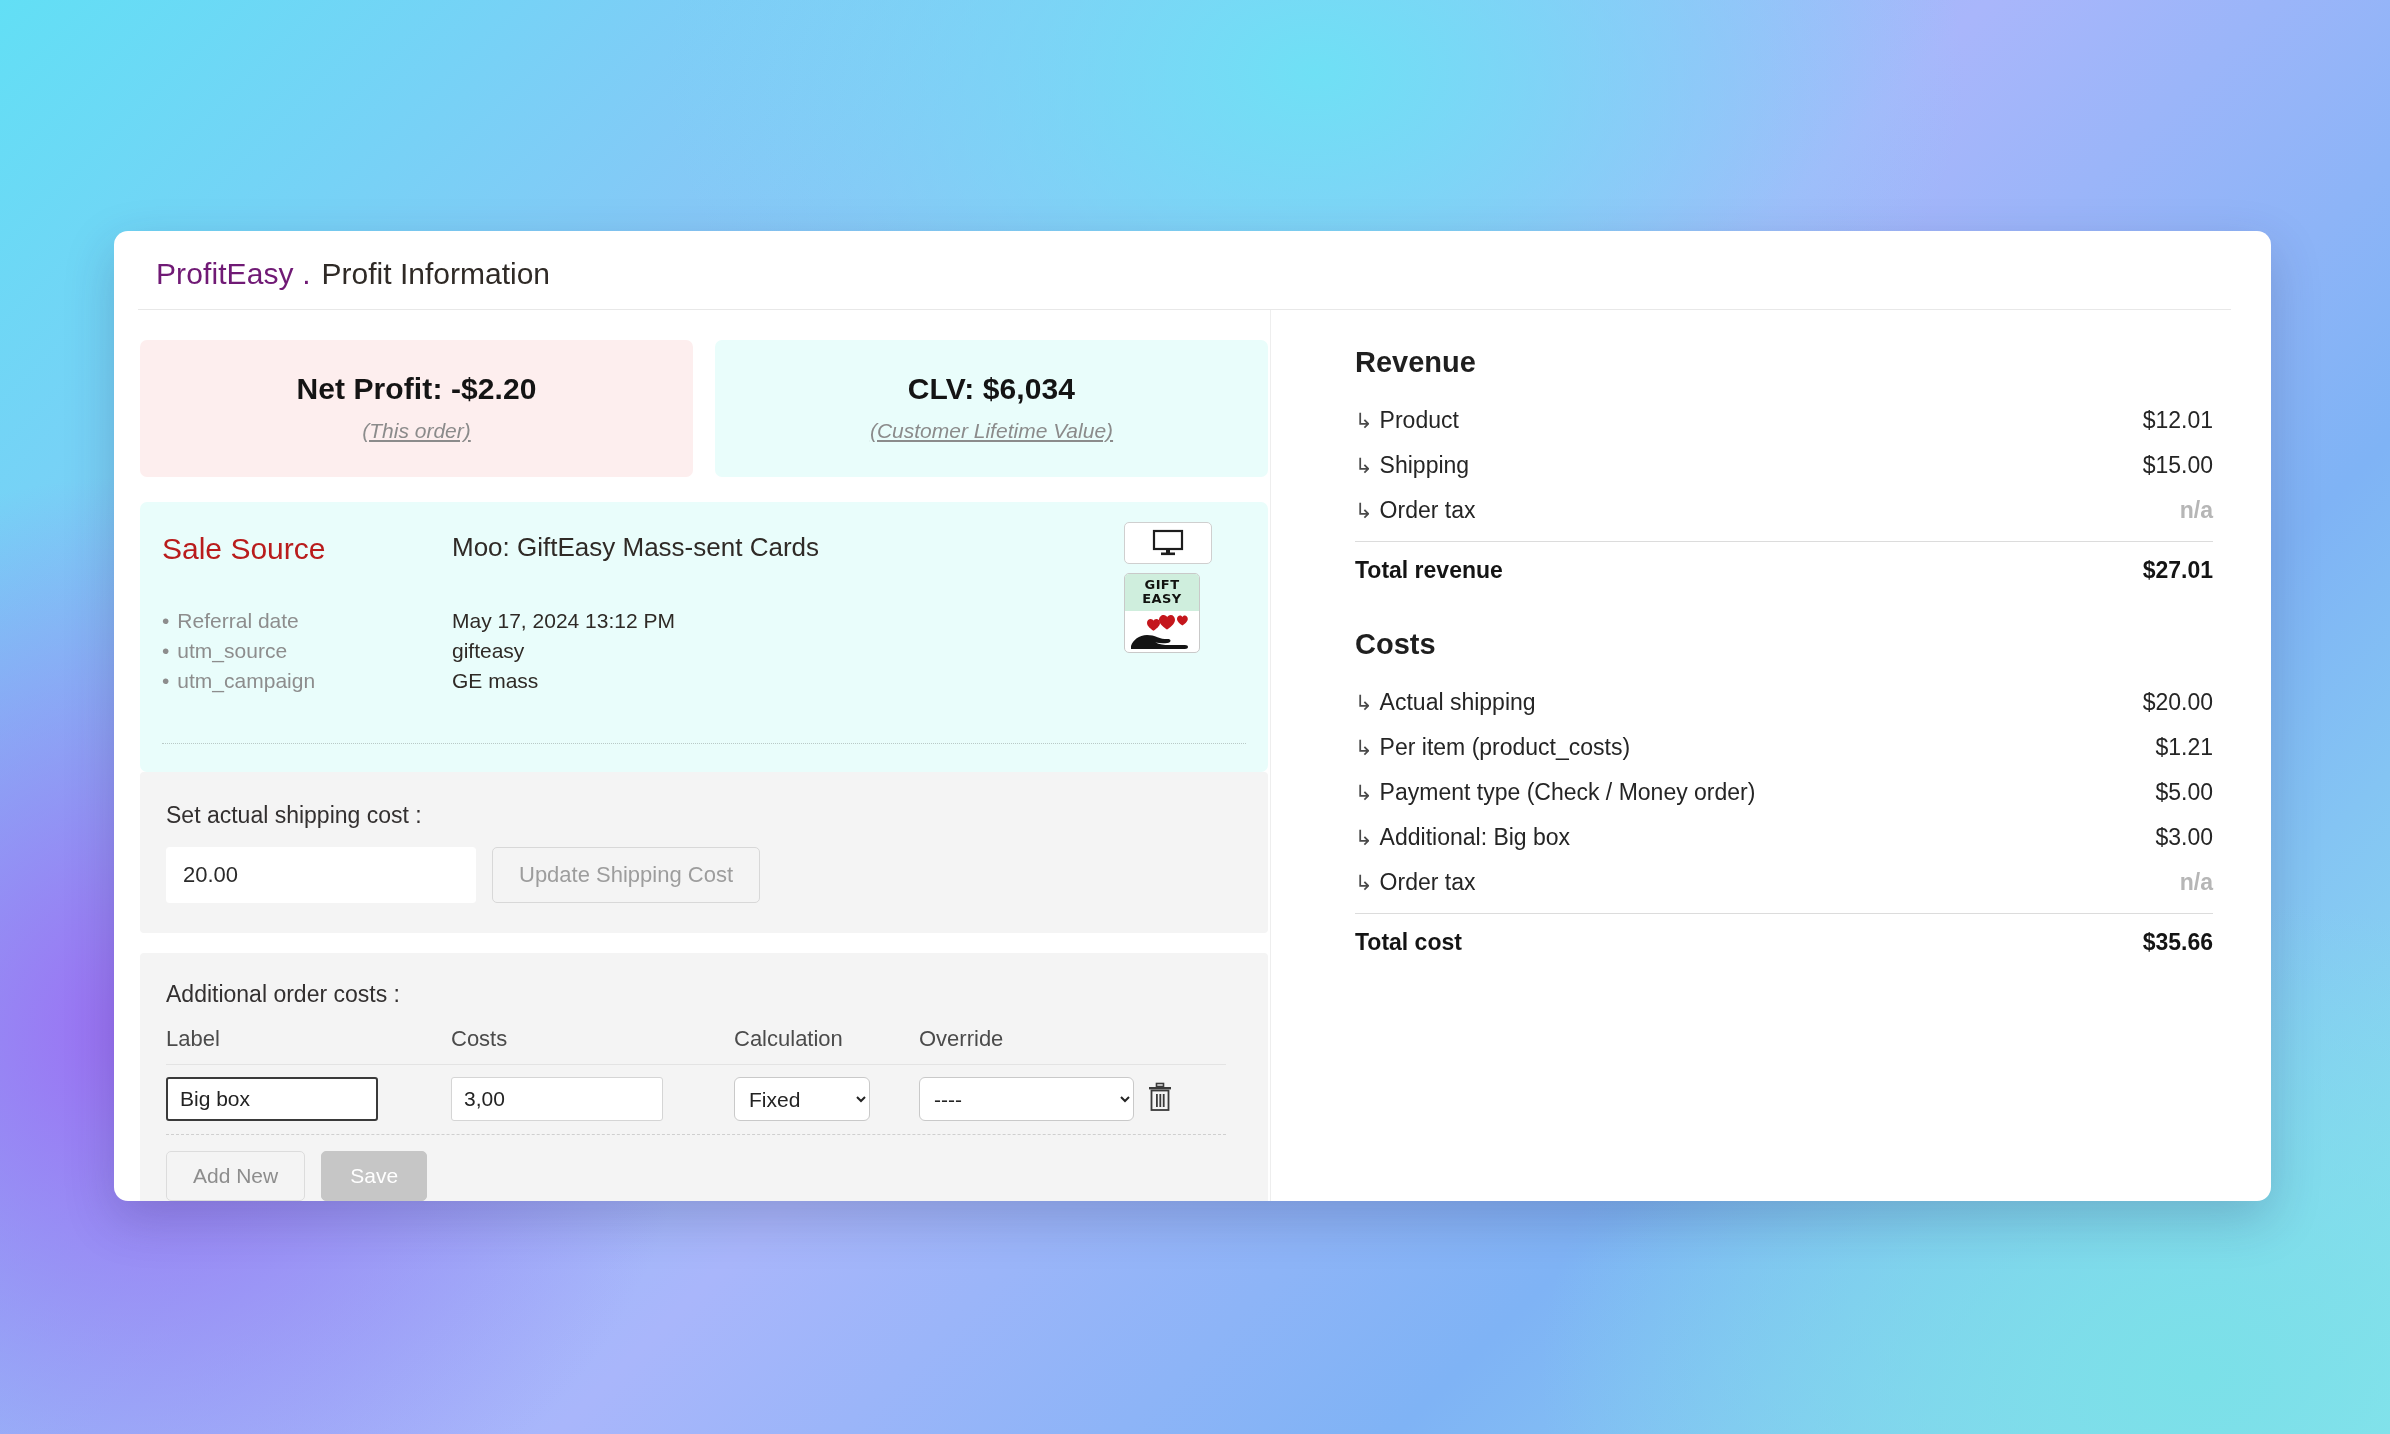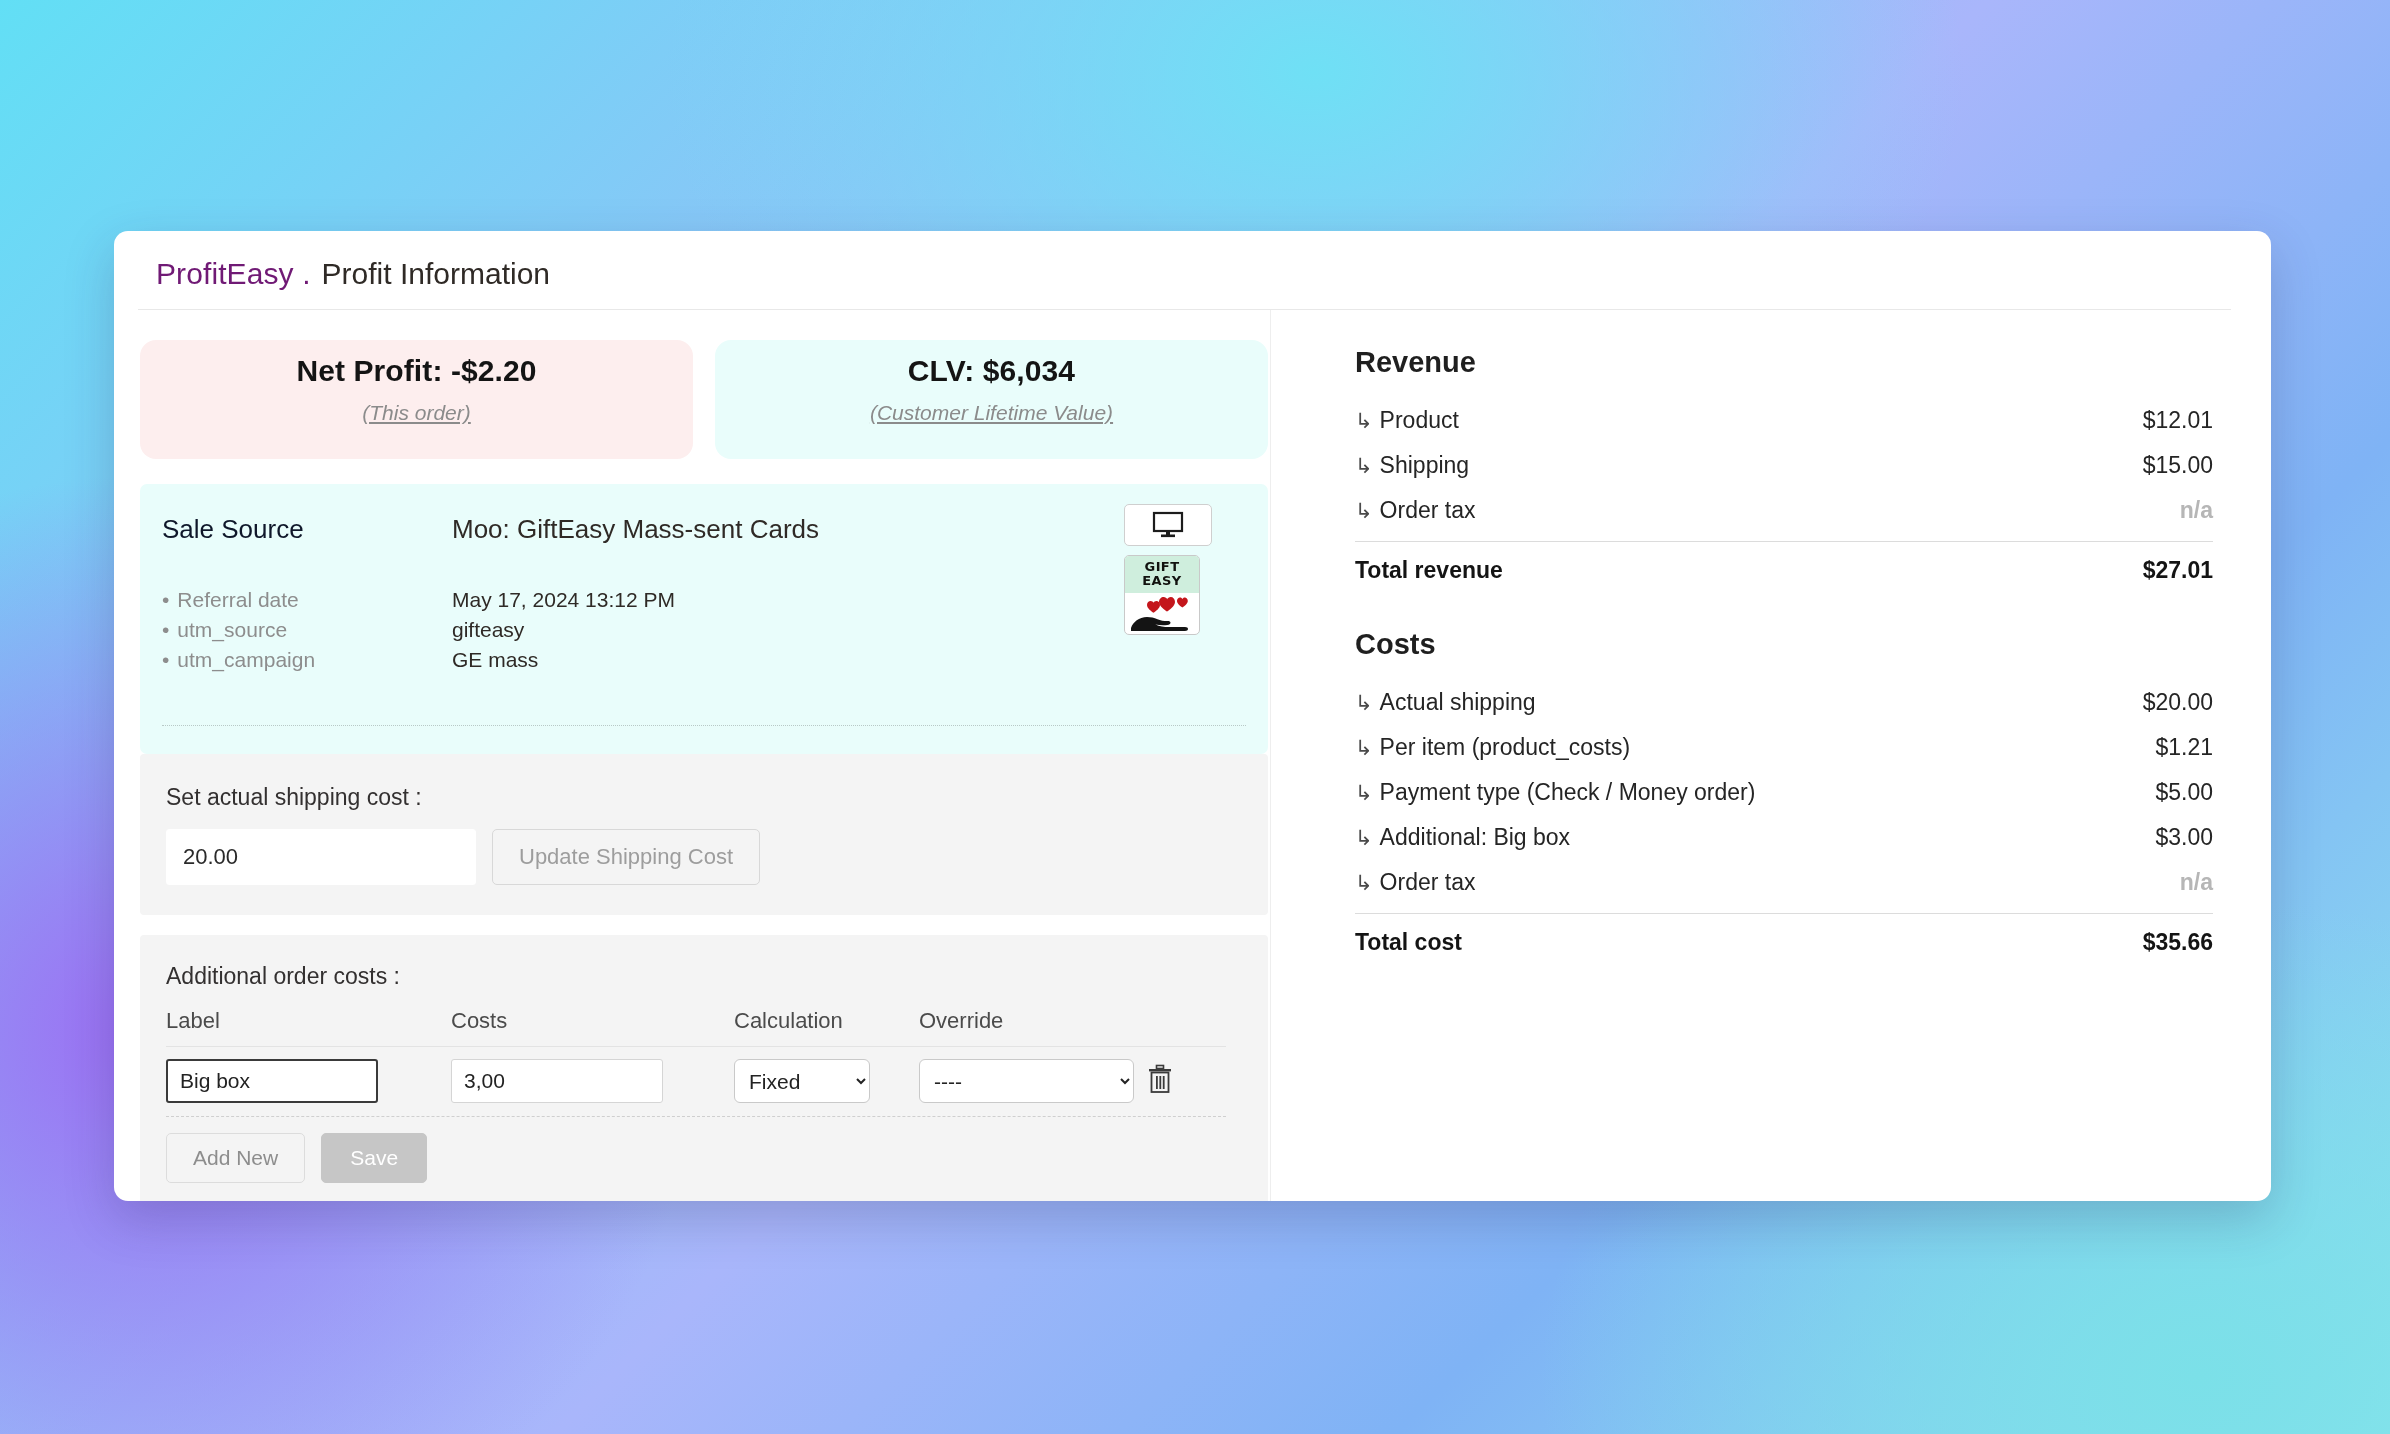--- a/index.html
+++ b/index.html
@@ -77,22 +77,22 @@
     border-left: 1px solid #eeeeee;
   }
 
   
   .kpis {
     display: flex;
     gap: 22px;
     padding-right: 0;
   }
   .kpi {
-    border-radius: 16px;
-    padding: 14px 20px 34px;
+    border-radius: 7px;
+    padding: 32px 20px 34px;
     text-align: center;
   }
   .kpi-profit { width: 553px; background: #fdeeee; }
   .kpi-clv { width: 553px; background: #e9fdfb; }
   .kpi-main {
     font-size: 30px;
     font-weight: 700;
     color: #141414;
     letter-spacing: .1px;
   }
@@ -116,22 +116,22 @@
     padding: 30px 0 22px 22px;
     min-height: 270px;
   }
   .sale-row {
     display: flex;
     align-items: flex-start;
   }
   .sale-label-col { width: 290px; flex: none; }
   .sale-value-col { flex: 1; }
   .sale-title {
-    font-size: 26px;
-    color: #0f172a;
+    font-size: 30px;
+    color: #b91c1c;
     font-weight: 400;
   }
   .sale-source-name {
     font-size: 26px;
     color: #2f2a26;
     font-weight: 400;
   }
   .meta {
     margin-top: 40px;
     display: flex;

